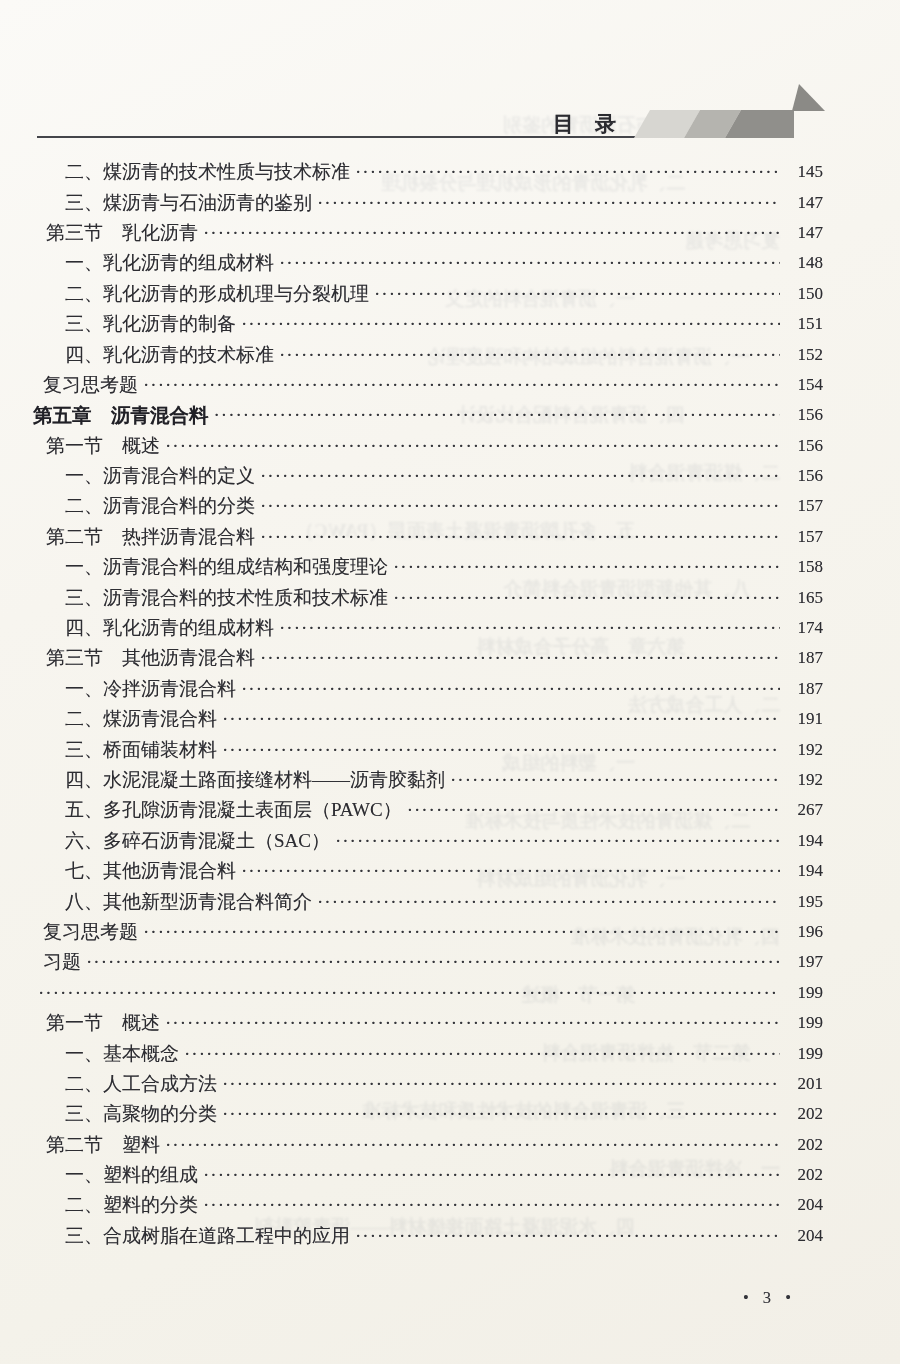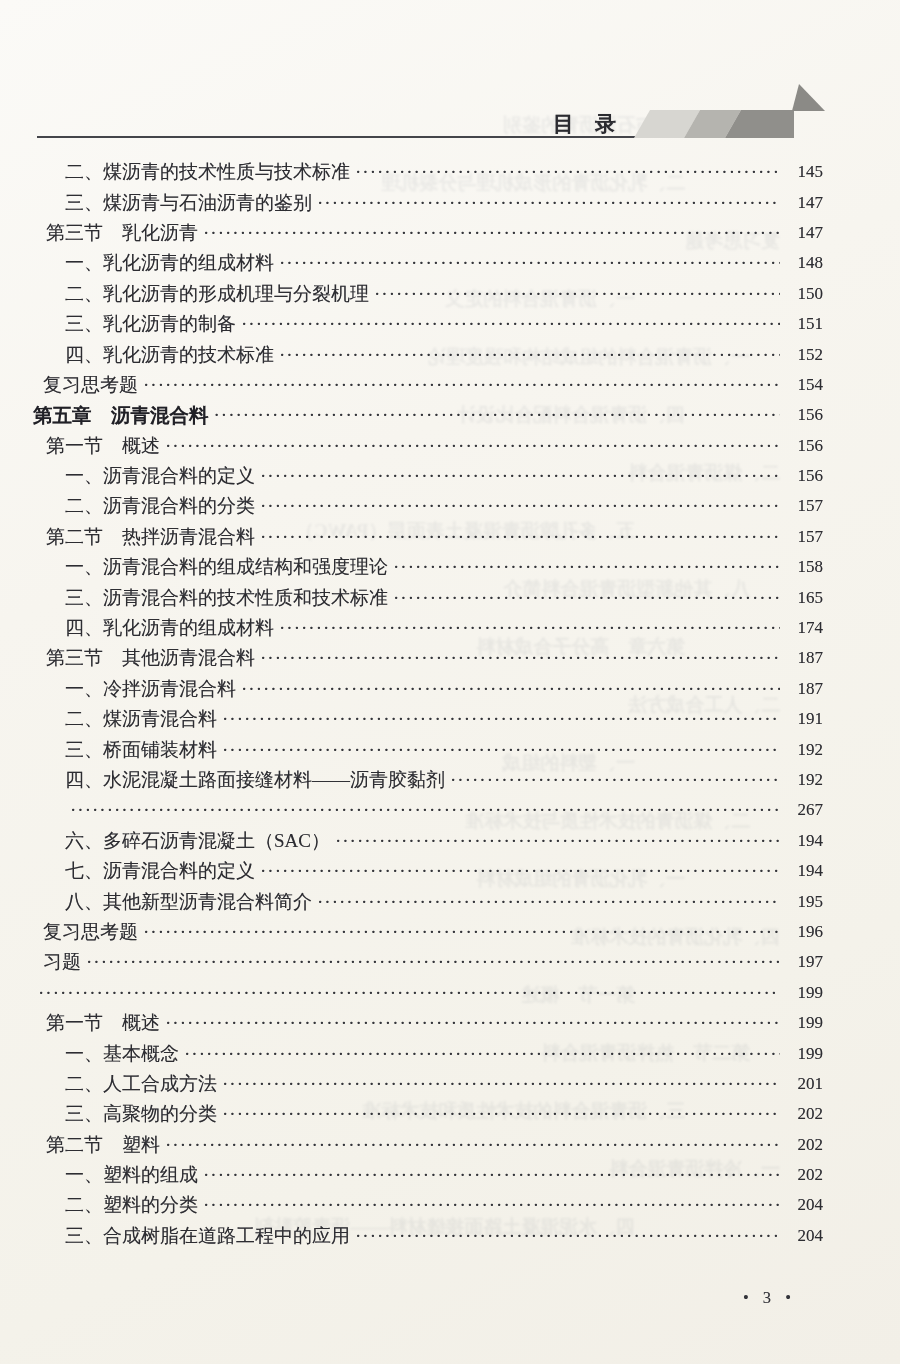--- a/index.html
+++ b/index.html
@@ -240,32 +240,33 @@
       <span class="pagenum">192</span>
     </div>
 
     <div class="row lv-item">
       <span class="label">四、水泥混凝土路面接缝材料——沥青胶黏剂</span>
       <span class="dots"></span>
       <span class="pagenum">192</span>
     </div>
 
     <div class="row lv-item">
+      <span class="label">五、多孔隙沥青混凝土表面层（PAWC） </span>
       <span class="dots"></span>
       <span class="pagenum">267</span>
     </div>
 
     <div class="row lv-item">
       <span class="label">六、多碎石沥青混凝土（SAC） </span>
       <span class="dots"></span>
       <span class="pagenum">194</span>
     </div>
 
     <div class="row lv-item">
-      <span class="label">七、沥青混合料的定义</span>
+      <span class="label">七、其他沥青混合料</span>
       <span class="dots"></span>
       <span class="pagenum">194</span>
     </div>
 
     <div class="row lv-item">
       <span class="label">八、其他新型沥青混合料简介</span>
       <span class="dots"></span>
       <span class="pagenum">195</span>
     </div>
 

